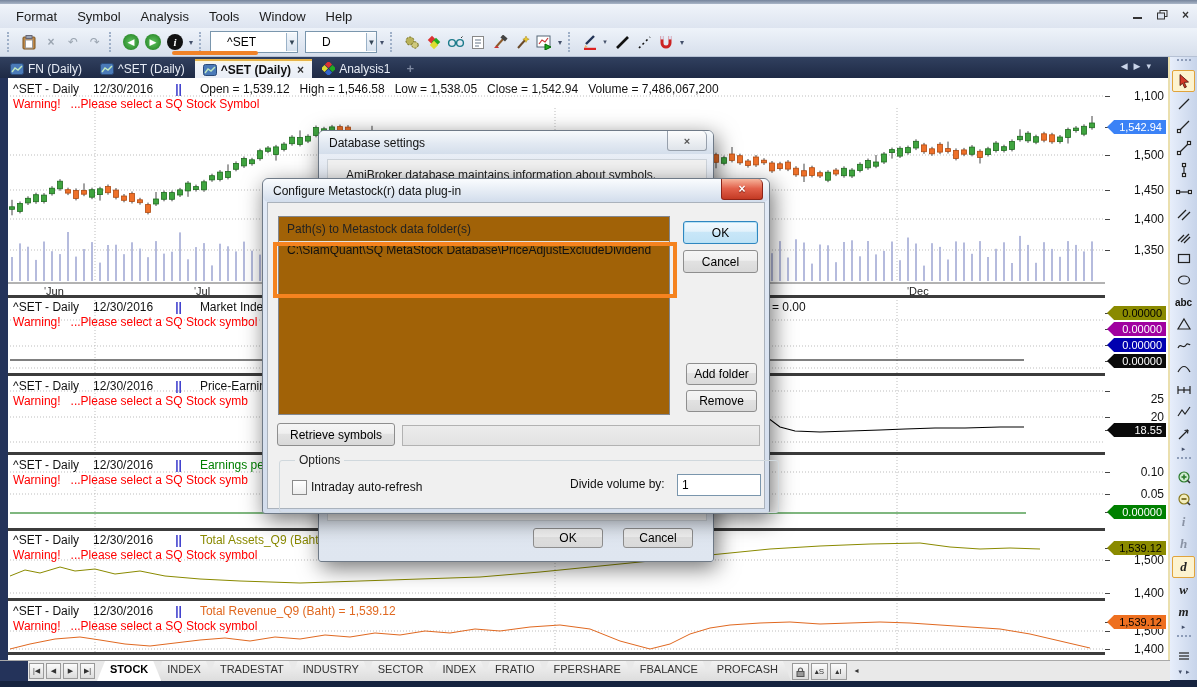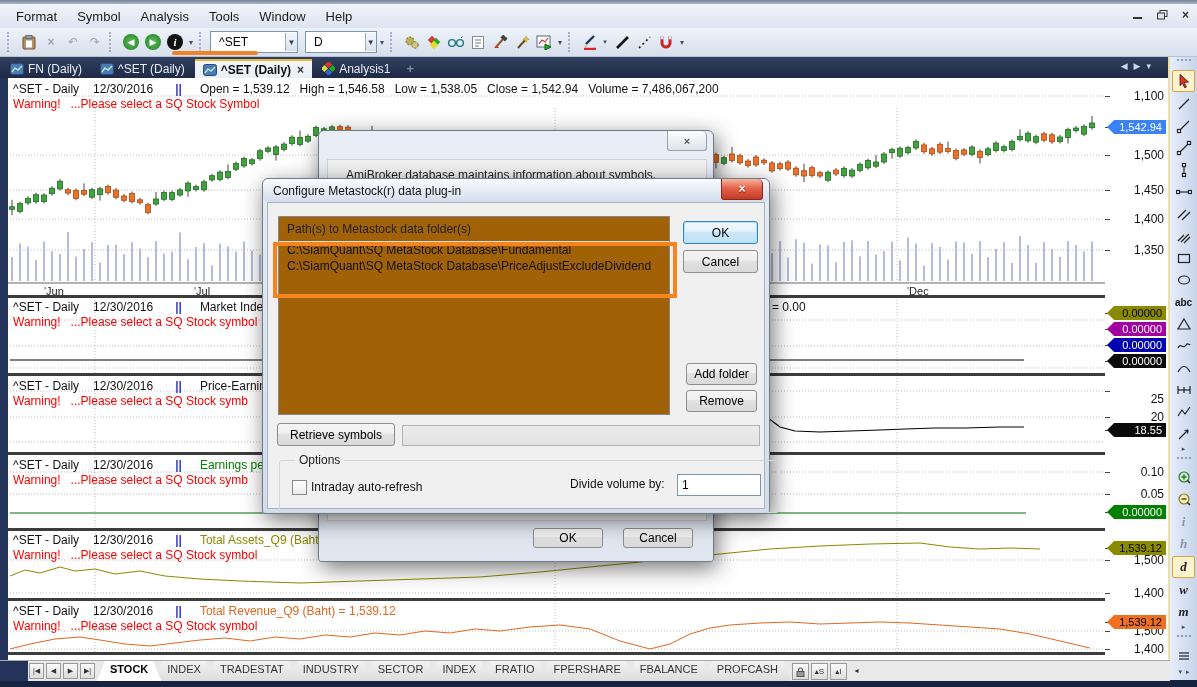--- a/index.html
+++ b/index.html
@@ -10,21 +10,21 @@
   #topedge{left:0;top:0;width:1197px;height:4px;background:linear-gradient(#76849c,#aab6c8);}
   #menubar{left:0;top:4px;width:1197px;height:24px;background:linear-gradient(#f0f4fa,#dde4f0);display:flex;align-items:center;padding-left:6px;box-sizing:border-box;}
   .menu-item{padding:3px 10px;font-size:13px;color:#1a1a1a;}
   #winbtns{right:8px;top:8px;display:flex;gap:14px;align-items:center;color:#333;}
   #toolbar{left:0;top:28px;width:1197px;height:29px;background:linear-gradient(#eef3fa,#d7dfec);border-bottom:1px solid #b6c1d4;display:flex;align-items:center;box-sizing:border-box;padding-left:4px;}
   .tgrip{width:4px;height:20px;border-left:2px dotted #9fb0c8;margin:0 5px 0 3px;}
   .tbtn{width:20px;height:20px;display:flex;align-items:center;justify-content:center;margin:0 1px;border-radius:2px;}
   .dis{color:#9aa4b0;}
   .circ{width:16px;height:16px;border-radius:50%;display:flex;align-items:center;justify-content:center;color:#fff;font-size:9px;}
   .combo{height:20px;background:#fff;border:1px solid #7a96ad;display:flex;align-items:center;}
-  .combo input{border:none;outline:none;width:100%;font-size:12px;padding-left:8px;font-family:inherit;}
+  .combo input{border:none;outline:none;width:100%;font-size:12px;padding-left:16px;font-family:inherit;}
   .combo .drop{width:15px;height:18px;background:linear-gradient(#f4f8fc,#d7e2ef);border-left:1px solid #9ab2c8;color:#345;font-size:8px;display:flex;align-items:center;justify-content:center;}
   #symbol-underline{left:172px;top:51px;width:86px;height:4px;background:#f08228;border-radius:2px;}
   .ovf{font-size:8px;color:#44506a;margin:0 3px;}
   
   #tabbar{left:0;top:57px;width:1197px;height:21px;background:linear-gradient(#31405f,#1e2a45);display:flex;align-items:flex-end;}
   .ctab{height:19px;display:flex;align-items:center;gap:4px;padding:0 8px;color:#e7ecf5;font-size:12px;margin-left:2px;}
   .ctab.active{background:linear-gradient(#fdf6dd,#f1f4f9 20%,#e9eef6);color:#101010;font-weight:bold;border-top:2px solid #e8b54a;height:17px;}
   .ctab .x{font-weight:bold;color:#333;margin-left:2px;}
   #tabnav{position:absolute;right:40px;top:61px;color:#c9d4e8;font-size:9px;letter-spacing:6px;}
   
@@ -978,37 +978,39 @@
     <span class="minibtn">▴I</span>
     <span class="minibtn" style="border:none;background:none;">◂</span>
   </div>
   <div id="hscroll">
     <div id="hthumb"></div>
     <div id="harrow">▶</div>
   </div>
   <div class="abs" id="bottomstrip"></div>
 
   <div class="dlg" id="dbdlg">
+    <div class="titlebar">
+      <span>Database settings</span>
+    </div>
     <div id="db-close">×</div>
     <div id="db-body">
       <div id="db-text">AmiBroker database maintains information about symbols, industry groups,</div>
     </div>
     <button class="btn" style="left:214px;top:397px;width:70px;height:20px;">OK</button>
     <button class="btn" style="left:304px;top:397px;width:70px;height:20px;">Cancel</button>
   </div>
 
   <div class="dlg" id="msdlg">
     <div class="titlebar">
       <span>Configure Metastock(r) data plug-in</span>
     </div>
     <div id="ms-close">×</div>
     <div id="ms-client">
       <div id="ms-list">
         <div id="ms-list-hdr">Path(s) to Metastock data folder(s)</div>
-        <div class="ms-path">C:\SiamQuant\SQ MetaStock Database\Fundamental</div>
         <div class="ms-path">C:\SiamQuant\SQ MetaStock Database\PriceAdjustExcludeDividend</div>
       </div>
       <div id="ms-highlight"></div>
       <button class="btn default" style="left:415px;top:18px;width:75px;height:23px;">OK</button>
       <button class="btn" style="left:415px;top:47px;width:75px;height:23px;">Cancel</button>
       <button class="btn" style="left:418px;top:160px;width:71px;height:22px;">Add folder</button>
       <button class="btn" style="left:418px;top:187px;width:71px;height:22px;">Remove</button>
       <button class="btn" style="left:9px;top:220px;width:118px;height:23px;">Retrieve symbols</button>
       <div id="ms-retrieve-progress"></div>
       <fieldset id="ms-options">

